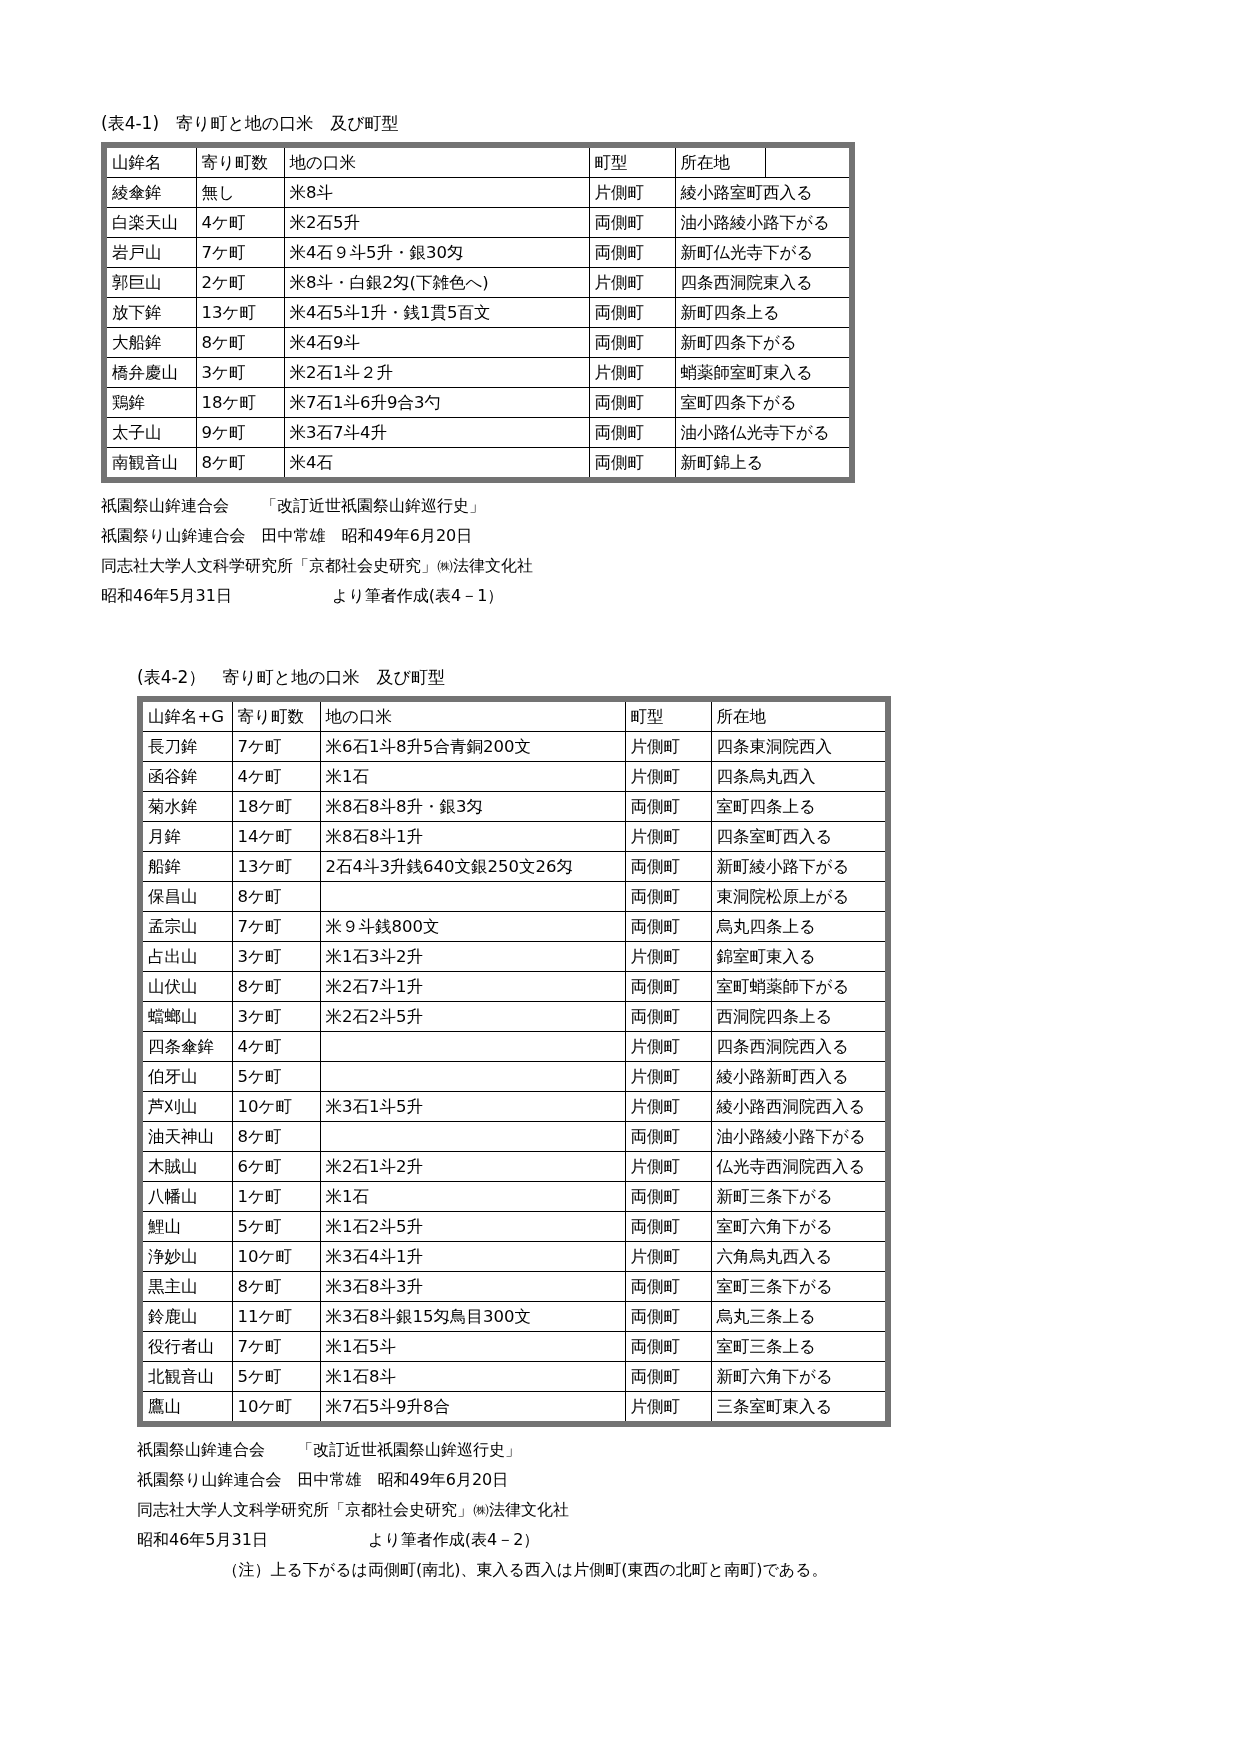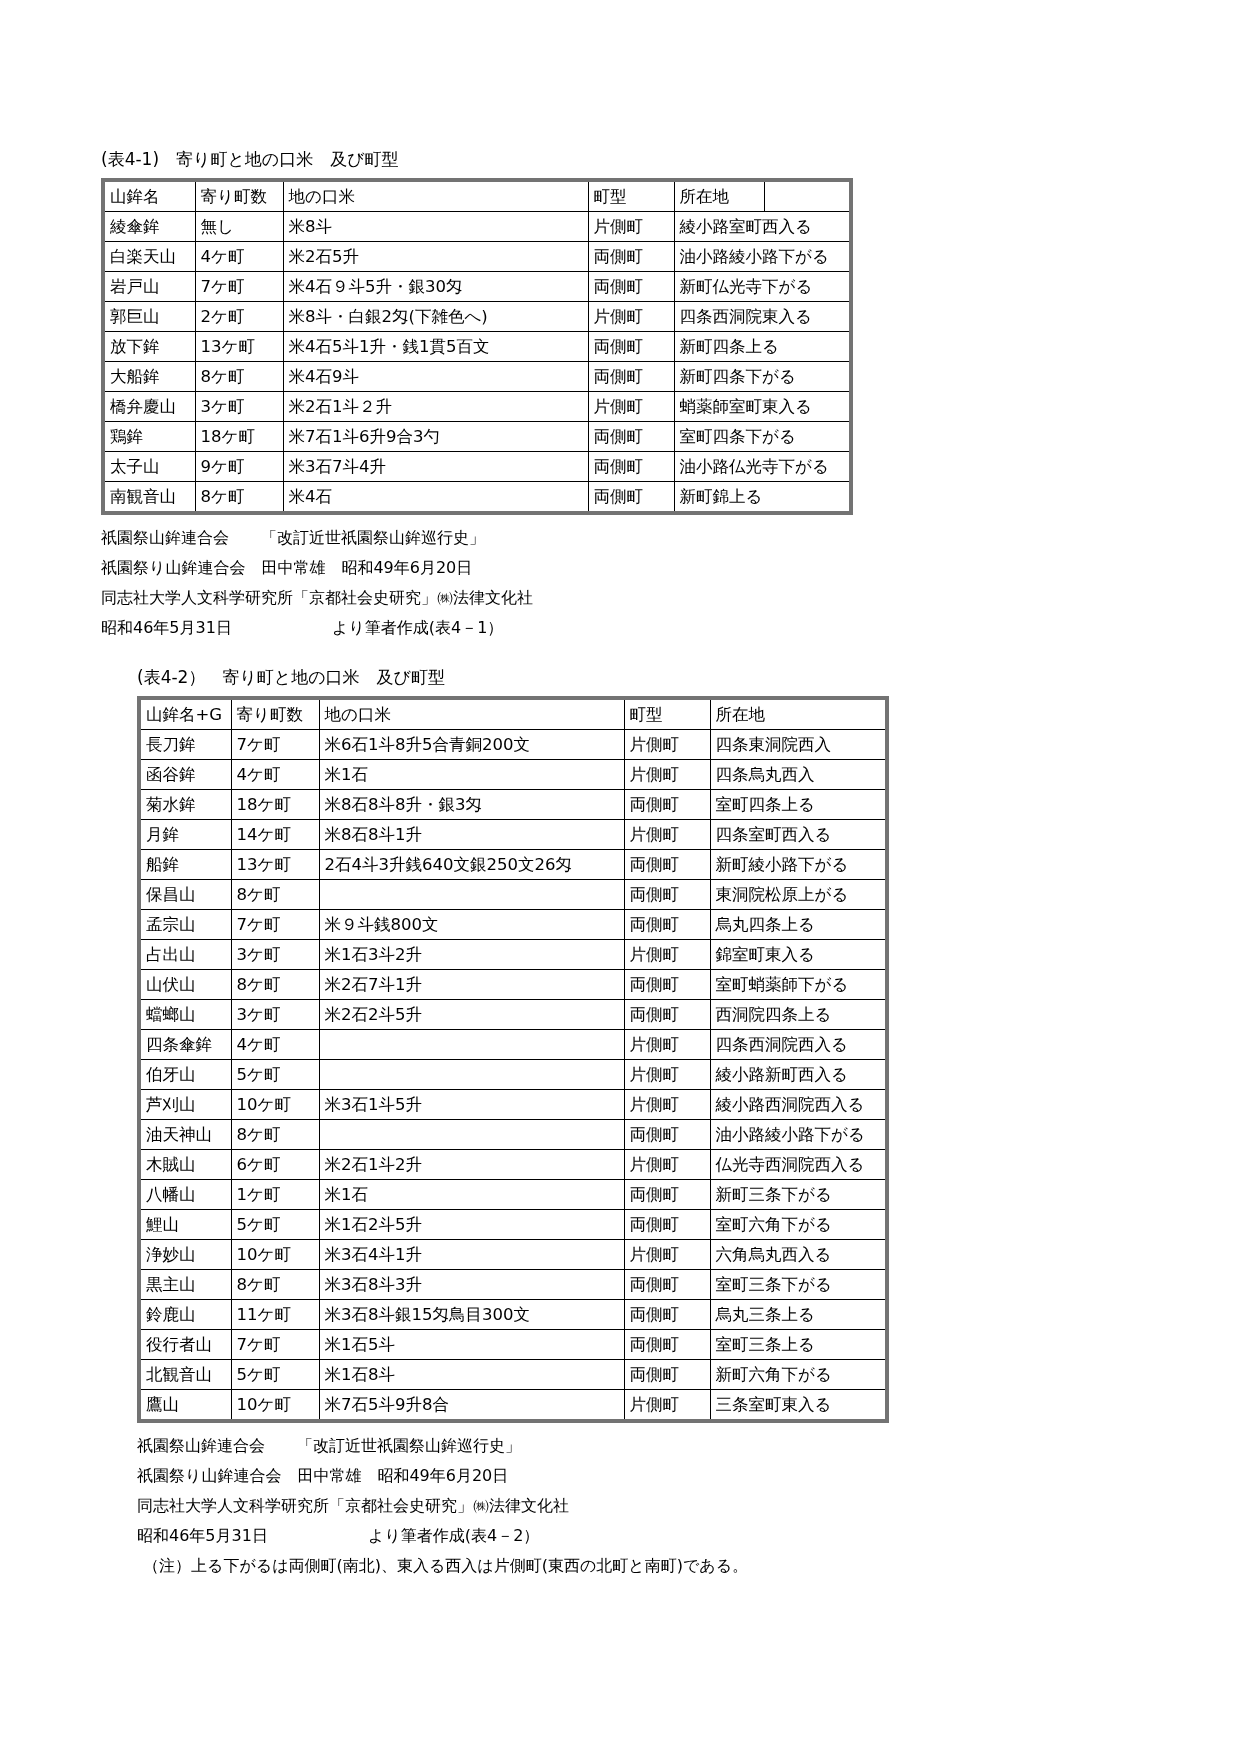--- a/index.html
+++ b/index.html
@@ -9,50 +9,50 @@
     font-family: "DejaVu Sans", "Liberation Sans", sans-serif;
     color: #000000;
   }
   .page {
     position: relative;
     width: 1240px; height: 1755px;
     background: #ffffff;
     overflow: hidden;
   }
   .tbl-section { position: absolute; left: 101px; width: 770px; }
-  #section-t41 { top: 112px; margin-top: 36px; }
+  #section-t41 { top: 112px; }
   #section-t42 { top: 666px; padding-left: 36px; }
   .tbl-title {
     font-size: 17px;
     line-height: 22px;
     margin-bottom: 8px;
     white-space: pre;
   }
   table.data-table {
     border-collapse: collapse;
     table-layout: fixed;
     width: 750px;
-    border: 4px solid #737373;
+    border: 6px solid #737373;
   }
   table.data-table th,
   table.data-table td {
     border: 1.5px solid #000;
     font-weight: normal;
     font-size: 16.5px;
     text-align: left;
     vertical-align: middle;
     padding: 0 3px 0 5px;
     height: 29px;
     white-space: nowrap;
     overflow: hidden;
   }
   .sources { margin-top: 8px; font-size: 16px; }
   .src-line { line-height: 30px; white-space: pre; }
   .src-date { display: inline-block; width: 231px; }
-  .note-line { line-height: 30px; padding-left: 6px; white-space: pre; }
+  .note-line { line-height: 30px; padding-left: 6px; white-space: pre; text-align: center; }
 </style>
 </head>
 <body>
 
 <div class="page">
 
   <section class="tbl-section" id="section-t41">
     <div class="tbl-title">(表4-1)　寄り町と地の口米　及び町型</div>
 
     <table class="data-table">

